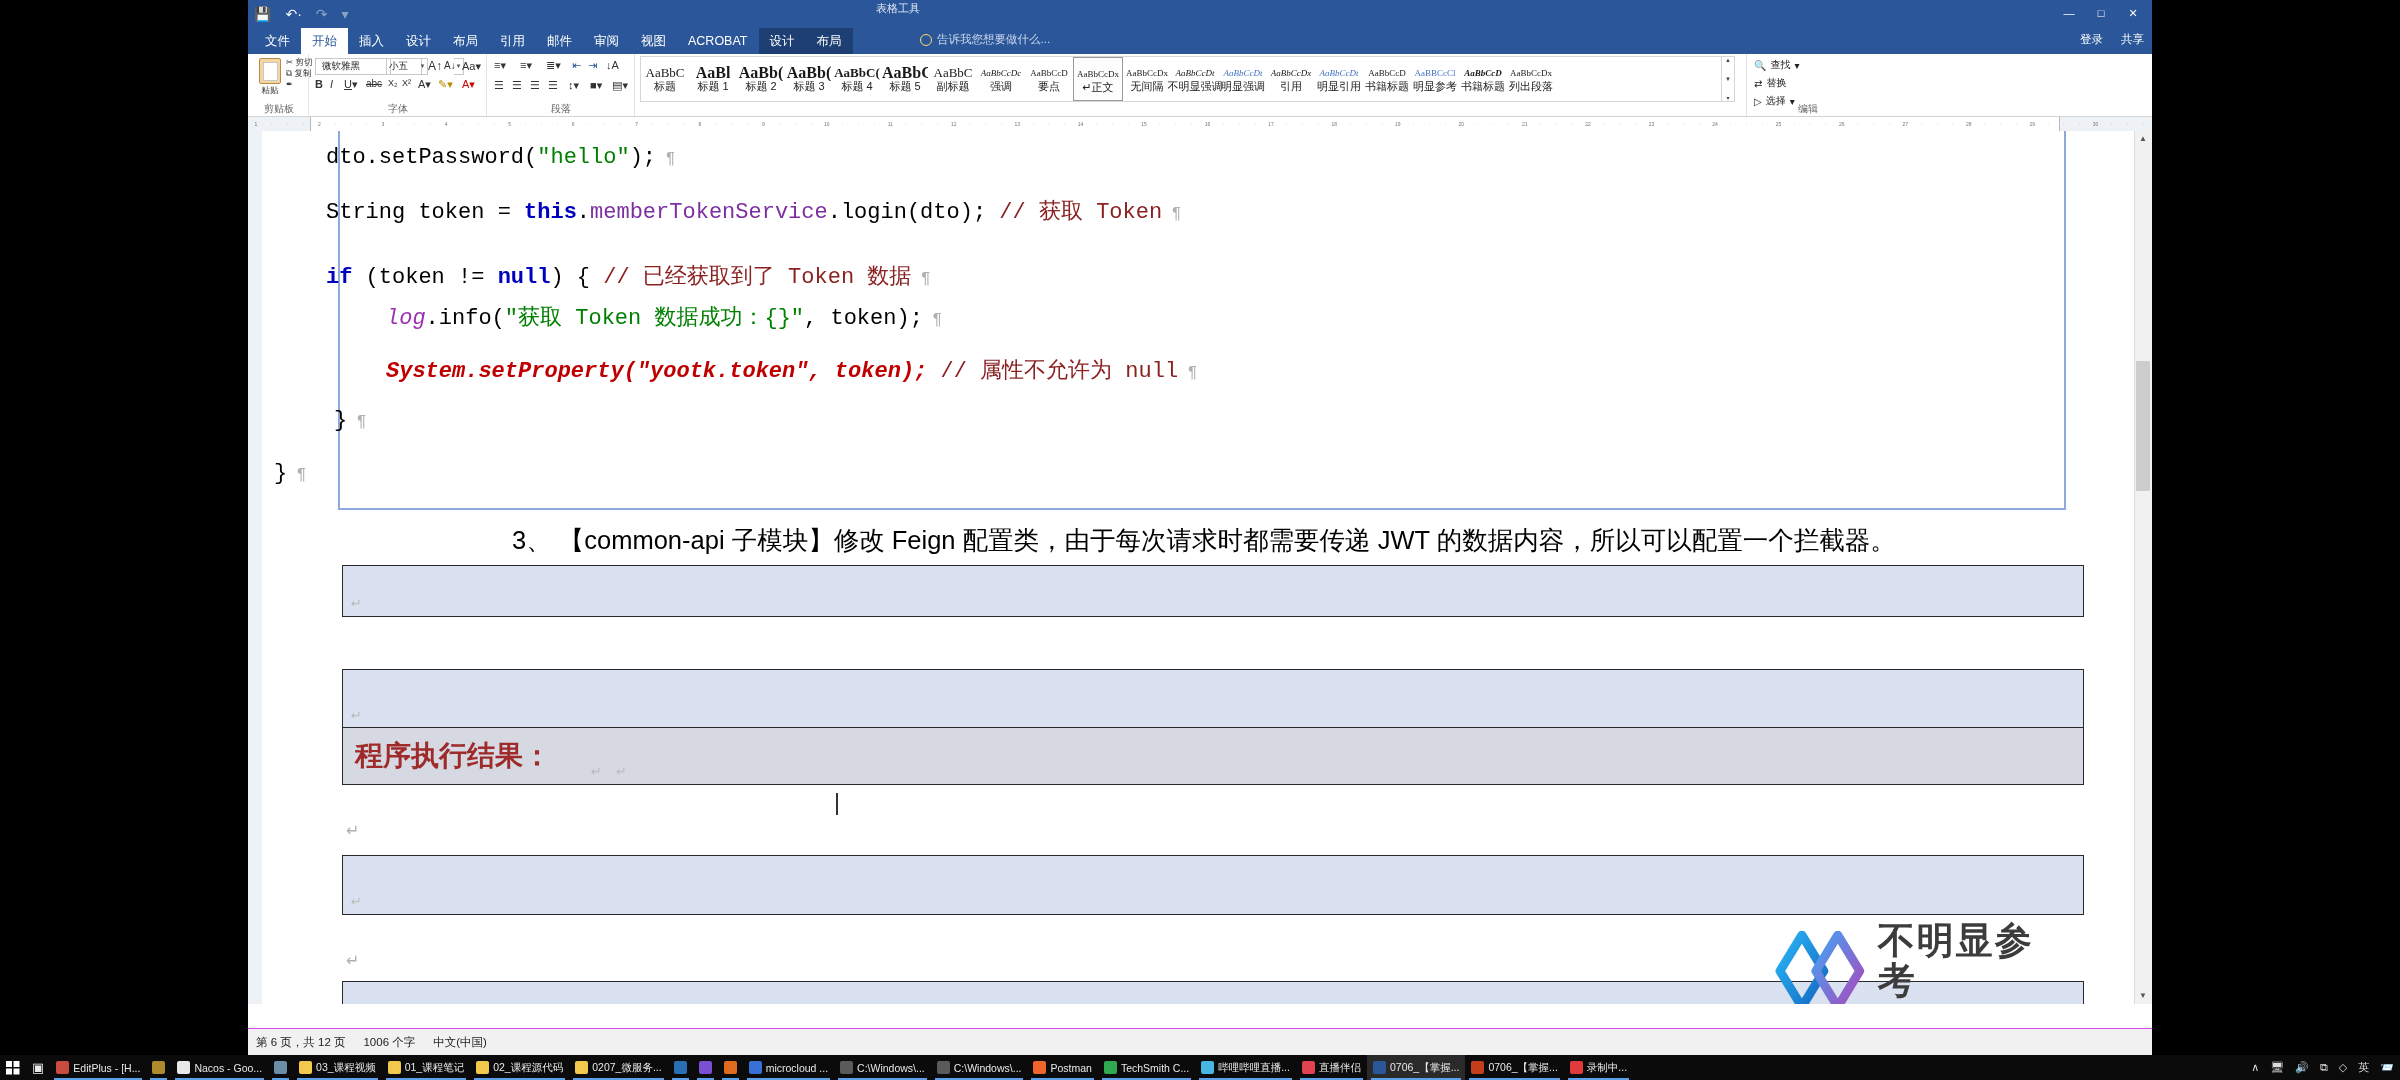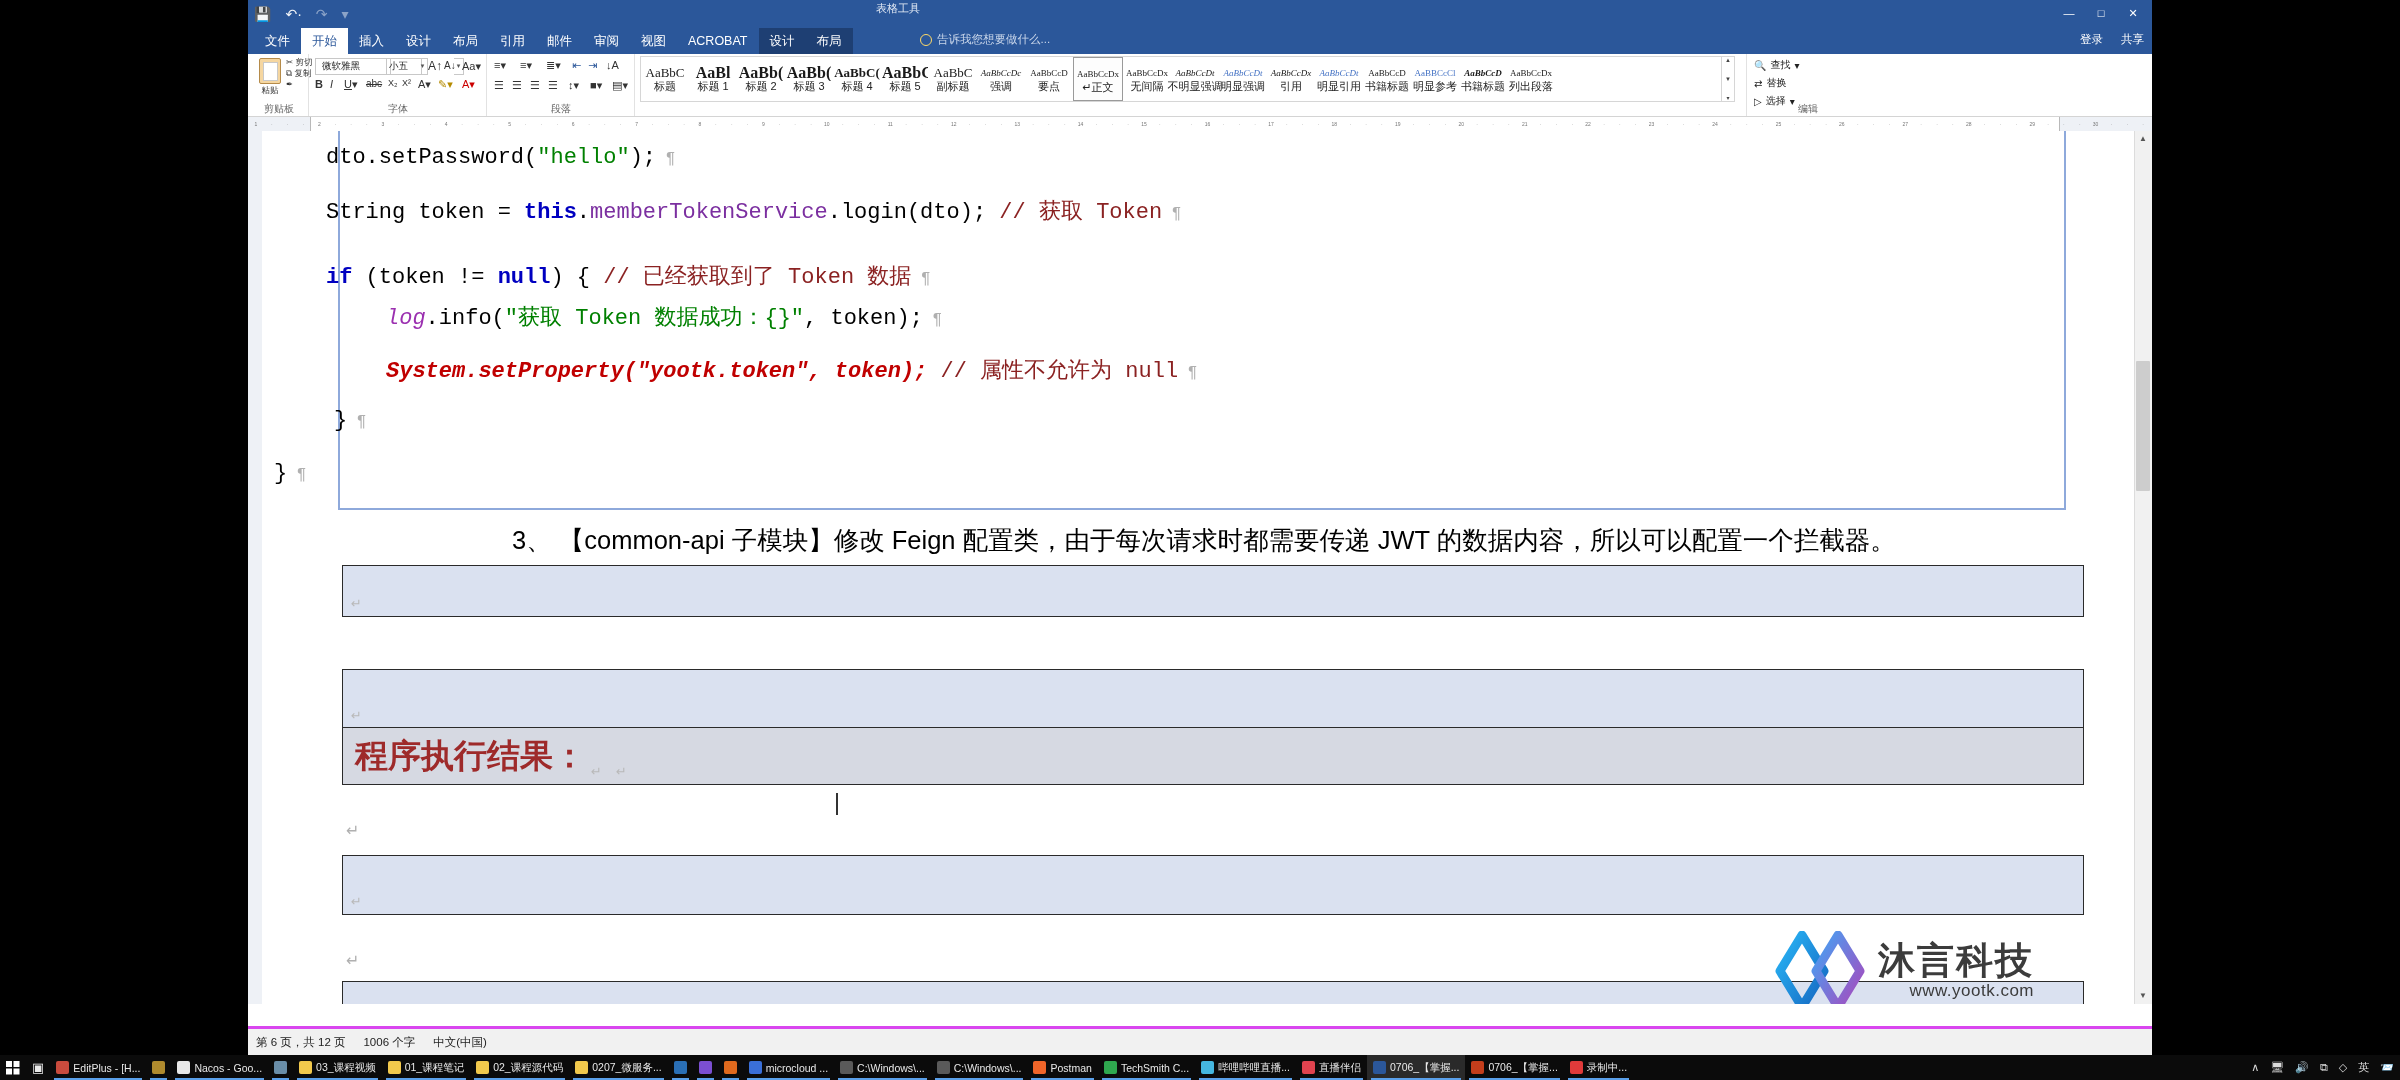--- a/index.html
+++ b/index.html
@@ -87,37 +87,37 @@
   .ital{color:#9b30b0;font-style:italic;}
 
   .para3{position:absolute;left:250px;top:392px;font-size:25.5px;color:#000;white-space:nowrap;font-family:"Liberation Sans","DejaVu Sans",sans-serif;}
   .paramark{color:#b0b0b0;font-size:16px;}
 
   .tbl{position:absolute;border:1.6px solid #2a2a2a;}
   .tblcell{position:absolute;top:0;bottom:0;}
   .tblfill1{background:#dae1f0;}
   .tblfill2{background:#d6d9e2;}
   .pilcrow{position:absolute;left:8px;bottom:5px;color:#b9b9b9;font-size:13px;}
-  .resultlabel{position:absolute;left:12px;top:50%;transform:translateY(-50%);color:#9e2a2a;font-weight:bold;font-size:33px;white-space:nowrap;font-family:"Liberation Sans","DejaVu Sans",sans-serif;}
+  .resultlabel{position:absolute;left:12px;top:50%;transform:translateY(-50%);color:#9e2a2a;font-weight:bold;font-size:28px;white-space:nowrap;font-family:"Liberation Sans","DejaVu Sans",sans-serif;}
   .caret{position:absolute;width:2px;background:#333;}
 
   
   .logo{position:absolute;right:80px;top:795px;width:300px;height:90px;display:flex;align-items:center;gap:10px;}
   .logomark{width:96px;height:80px;}
   .logotext{display:flex;flex-direction:column;}
   .logotitle{font-size:37px;font-weight:bold;color:#3c3c3c;letter-spacing:2px;line-height:40px;}
   .logourl{font-size:17px;color:#3c3c3c;letter-spacing:.5px;text-align:right;}
 
   
   .vscroll{position:absolute;right:0;top:14px;bottom:0;width:17px;background:#f1f1f1;border-left:1px solid #dcdcdc;}
   .vthumb{position:absolute;left:1px;width:14px;background:#cdcdcd;border-radius:1px;}
   .arrowbtn{position:absolute;left:1px;width:14px;height:14px;text-align:center;font-size:8px;color:#555;line-height:14px;}
 
   
-  .statusbar{position:absolute;left:0;right:0;bottom:0;height:26px;background:#f1f1f1;border-top:3px solid #d946ef;font-size:11.5px;color:#222;}
+  .statusbar{position:absolute;left:0;right:0;bottom:0;height:26px;background:#f1f1f1;border-top:1px solid #d946ef;font-size:11.5px;color:#222;}
   .stleft{position:absolute;left:8px;top:6px;display:flex;gap:18px;white-space:nowrap;}
   .stright{position:absolute;right:8px;top:5px;display:flex;gap:12px;align-items:center;white-space:nowrap;}
   .saveprog{width:120px;height:12px;border:1px solid #9a9a9a;background:#fff;}
   .viewbtn{width:17px;height:15px;border:1px solid #9a9a9a;background:#fff;display:inline-block;}
   .viewbtn.on{background:#c9c9c9;}
   .zoomslider{position:relative;width:108px;height:12px;}
   .zoomtrack{position:absolute;left:0;right:0;top:5px;height:2px;background:#9a9a9a;}
   .zoomtick{position:absolute;top:2px;width:1px;height:8px;background:#9a9a9a;}
   .zoomhandle{position:absolute;top:0px;width:3px;height:12px;background:#666;}
 
@@ -523,21 +523,21 @@
               </linearGradient>
               <linearGradient id="lg2" x1="0" y1="0" x2="1" y2="1">
                 <stop offset="0" stop-color="#42a5f5"></stop>
                   <stop offset="1" stop-color="#ab47bc"></stop>
               </linearGradient>
             </defs>
             <path d="M30 4 L52 40 L30 76 L8 40 Z" fill="none" stroke="url(#lg1)" stroke-width="9" stroke-linejoin="round"></path>
             <path d="M66 4 L88 40 L66 76 L44 40 Z" fill="none" stroke="url(#lg2)" stroke-width="9" stroke-linejoin="round"></path>
           </svg>
           <div class="logotext">
-            <span class="logotitle">沐言科技</span>
+            <span class="logotitle">不明显参考</span>
             <span class="logourl">www.yootk.com</span>
           </div>
         </div>
       </div>
 
       <div class="vscroll">
         <div class="arrowbtn" style="top:1px;">▲</div>
         <div class="vthumb" style="top:230px;height:130px;"></div>
         <div class="arrowbtn" style="bottom:1px;">▼</div>
       </div>

